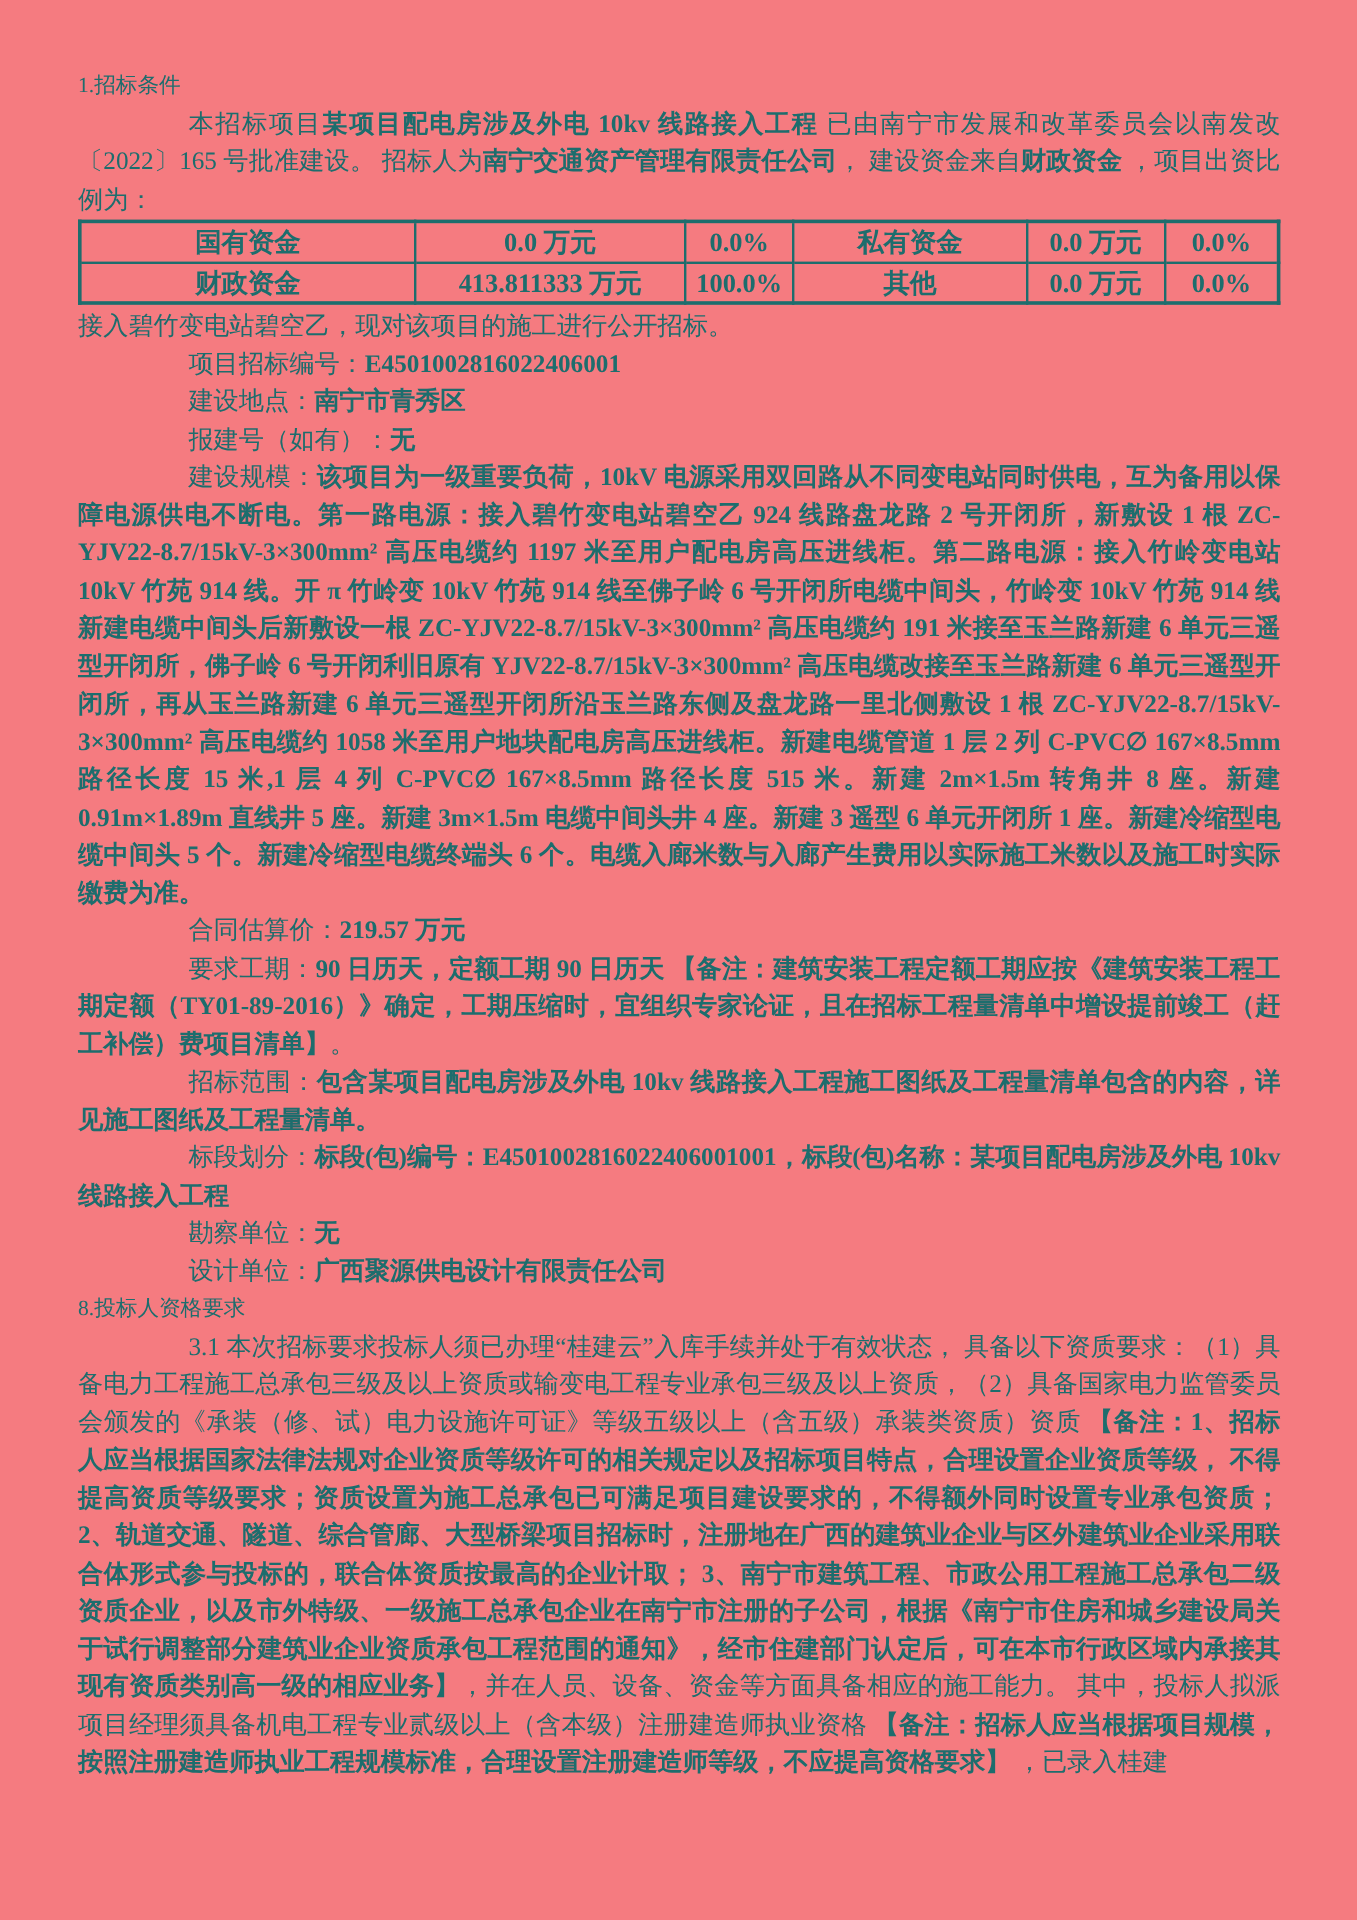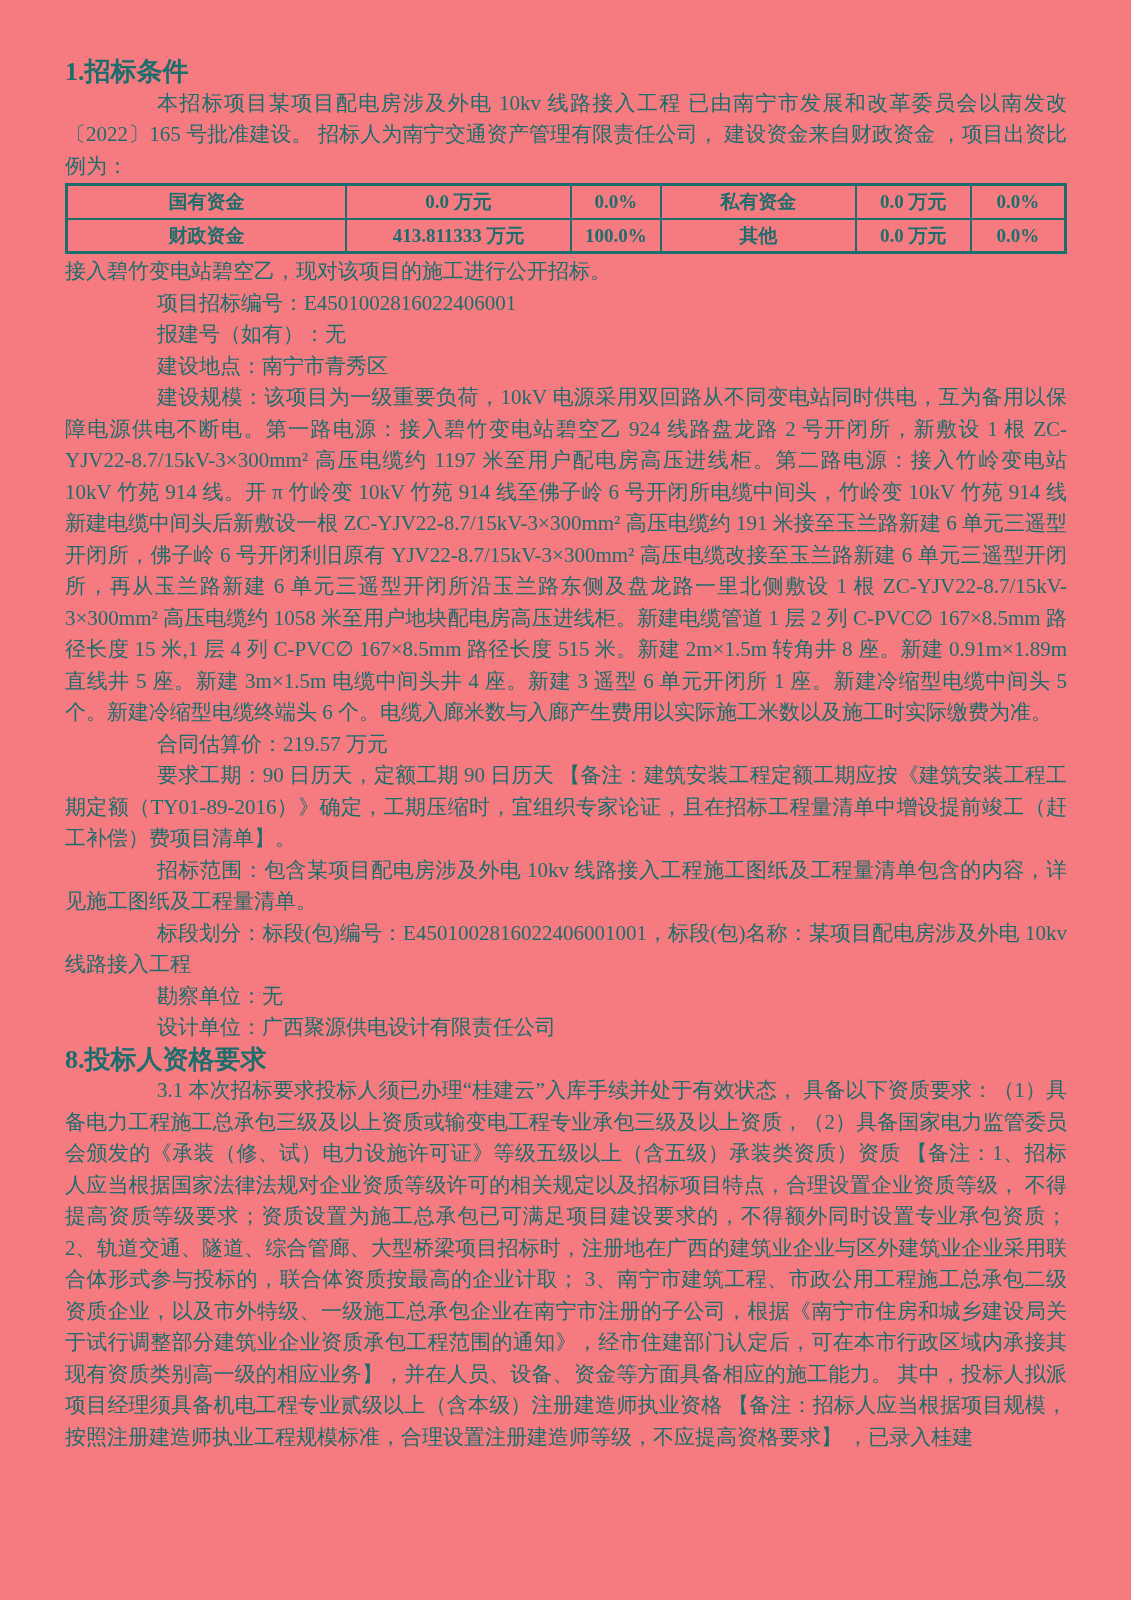--- a/index.html
+++ b/index.html
@@ -16,35 +16,35 @@
   #doc{
     box-sizing:border-box;
     width:1131px;height:1600px;
     padding:56px 64px 0 65px;
     color:var(--ink);
     font-size:21px;
     line-height:31.5px;
   }
   .para{margin:0;text-align:justify;}
   .para.indent{text-indent:92px;}
-  .heading{margin:0;font-weight:700;font-size:26px;line-height:31.5px;}
-  .bold{font-weight:400;}
+  .heading{margin:0;font-weight:400;font-size:18px;line-height:31.5px;}
+  .bold{font-weight:700;}
   table.fund{
     border-collapse:collapse;
     width:100%;
     table-layout:fixed;
     border:3px solid var(--ink);
     margin:1px 0 2px 0;
   }
   table.fund td{
     border:2px solid var(--ink);
     text-align:center;
     vertical-align:middle;
     font-weight:700;
-    font-size:19px;
+    font-size:22px;
     height:29px;
     padding:0 2px;
     overflow:hidden;
     white-space:nowrap;
   }
 </style>
 </head>
 <body>
 
 <div id="doc">
@@ -73,22 +73,22 @@
           <td>413.811333 万元</td>
           <td>100.0%</td>
           <td>其他</td>
           <td>0.0 万元</td>
           <td>0.0%</td>
         </tr>
       </tbody>
     </table>
     <p class="para"><span>接入碧竹变电站碧空乙，现对该项目的施工进行公开招标。</span></p>
     <p class="para indent"><span>项目招标编号：</span><span class="bold">E4501002816022406001</span></p>
+    <p class="para indent"><span>建设地点：</span><span class="bold">南宁市青秀区</span></p>
     <p class="para indent"><span>报建号（如有）：</span><span class="bold">无</span></p>
-    <p class="para indent"><span>建设地点：</span><span class="bold">南宁市青秀区</span></p>
     <p class="para indent"><span>建设规模：</span><span class="bold">该项目为一级重要负荷，10kV 电源采用双回路从不同变电站同时供电，互为备用以保障电源供电不断电。第一路电源：接入碧竹变电站碧空乙 924 线路盘龙路 2 号开闭所，新敷设 1 根 ZC-YJV22-8.7/15kV-3×300mm² 高压电缆约 1197 米至用户配电房高压进线柜。第二路电源：接入竹岭变电站 10kV 竹苑 914 线。开 π 竹岭变 10kV 竹苑 914 线至佛子岭 6 号开闭所电缆中间头，竹岭变 10kV 竹苑 914 线新建电缆中间头后新敷设一根 ZC-YJV22-8.7/15kV-3×300mm² 高压电缆约 191 米接至玉兰路新建 6 单元三遥型开闭所，佛子岭 6 号开闭利旧原有 YJV22-8.7/15kV-3×300mm² 高压电缆改接至玉兰路新建 6 单元三遥型开闭所，再从玉兰路新建 6 单元三遥型开闭所沿玉兰路东侧及盘龙路一里北侧敷设 1 根 ZC-YJV22-8.7/15kV-3×300mm² 高压电缆约 1058 米至用户地块配电房高压进线柜。新建电缆管道 1 层 2 列 C-PVC∅ 167×8.5mm 路径长度 15 米,1 层 4 列 C-PVC∅ 167×8.5mm 路径长度 515 米。新建 2m×1.5m 转角井 8 座。新建 0.91m×1.89m 直线井 5 座。新建 3m×1.5m 电缆中间头井 4 座。新建 3 遥型 6 单元开闭所 1 座。新建冷缩型电缆中间头 5 个。新建冷缩型电缆终端头 6 个。电缆入廊米数与入廊产生费用以实际施工米数以及施工时实际缴费为准。</span></p>
     <p class="para indent"><span>合同估算价：</span><span class="bold">219.57 万元</span></p>
     <p class="para indent"><span>要求工期：</span><span class="bold">90 日历天，定额工期 90 日历天 </span><span class="bold">【备注：建筑安装工程定额工期应按《建筑安装工程工期定额（TY01-89-2016）》确定，工期压缩时，宜组织专家论证，且在招标工程量清单中增设提前竣工（赶工补偿）费项目清单】</span><span>。</span></p>
     <p class="para indent"><span>招标范围：</span><span class="bold">包含某项目配电房涉及外电 10kv 线路接入工程施工图纸及工程量清单包含的内容，详见施工图纸及工程量清单。</span></p>
     <p class="para indent"><span>标段划分：</span><span class="bold">标段(包)编号：E4501002816022406001001，标段(包)名称：某项目配电房涉及外电 10kv 线路接入工程</span></p>
     <p class="para indent"><span>勘察单位：</span><span class="bold">无</span></p>
     <p class="para indent"><span>设计单位：</span><span class="bold">广西聚源供电设计有限责任公司</span></p>
     <div class="heading">8.投标人资格要求</div>
     <p class="para indent"><span>3.1 本次招标要求投标人须已办理“桂建云”入库手续并处于有效状态， 具备以下资质要求：（1）具备电力工程施工总承包三级及以上资质或输变电工程专业承包三级及以上资质，（2）具备国家电力监管委员会颁发的《承装（修、试）电力设施许可证》等级五级以上（含五级）承装类资质）资质 </span><span class="bold">【备注：1、招标人应当根据国家法律法规对企业资质等级许可的相关规定以及招标项目特点，合理设置企业资质等级， 不得提高资质等级要求；资质设置为施工总承包已可满足项目建设要求的，不得额外同时设置专业承包资质； 2、轨道交通、隧道、综合管廊、大型桥梁项目招标时，注册地在广西的建筑业企业与区外建筑业企业采用联合体形式参与投标的，联合体资质按最高的企业计取； 3、南宁市建筑工程、市政公用工程施工总承包二级资质企业，以及市外特级、一级施工总承包企业在南宁市注册的子公司，根据《南宁市住房和城乡建设局关于试行调整部分建筑业企业资质承包工程范围的通知》，经市住建部门认定后，可在本市行政区域内承接其现有资质类别高一级的相应业务】</span><span>，并在人员、设备、资金等方面具备相应的施工能力。 其中，投标人拟派项目经理须具备机电工程专业贰级以上（含本级）注册建造师执业资格 </span><span class="bold">【备注：招标人应当根据项目规模，按照注册建造师执业工程规模标准，合理设置注册建造师等级，不应提高资格要求】</span><span> ，已录入桂建</span></p>
   </div>

